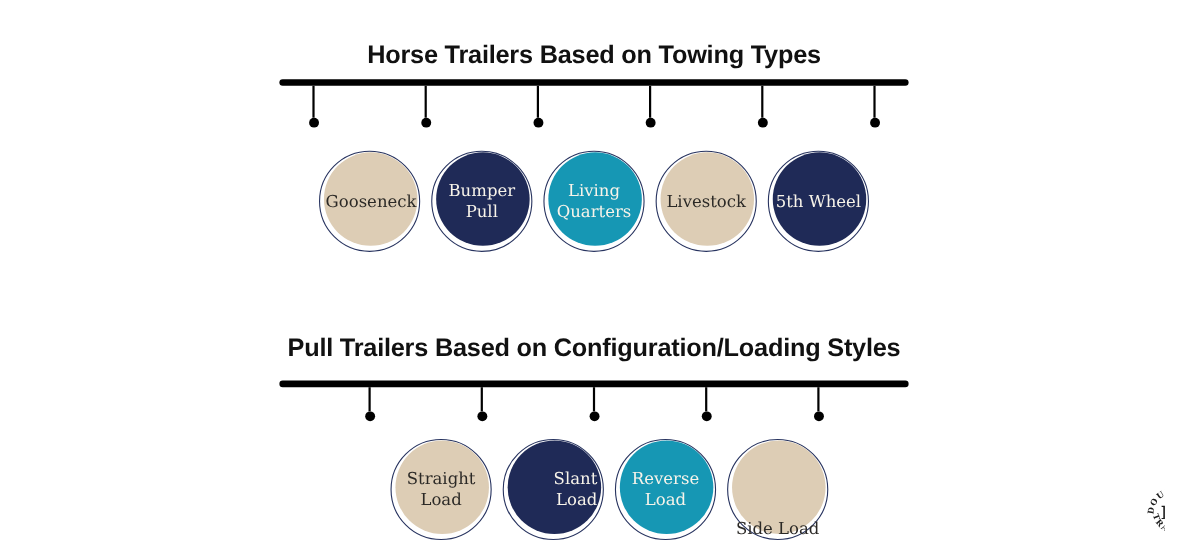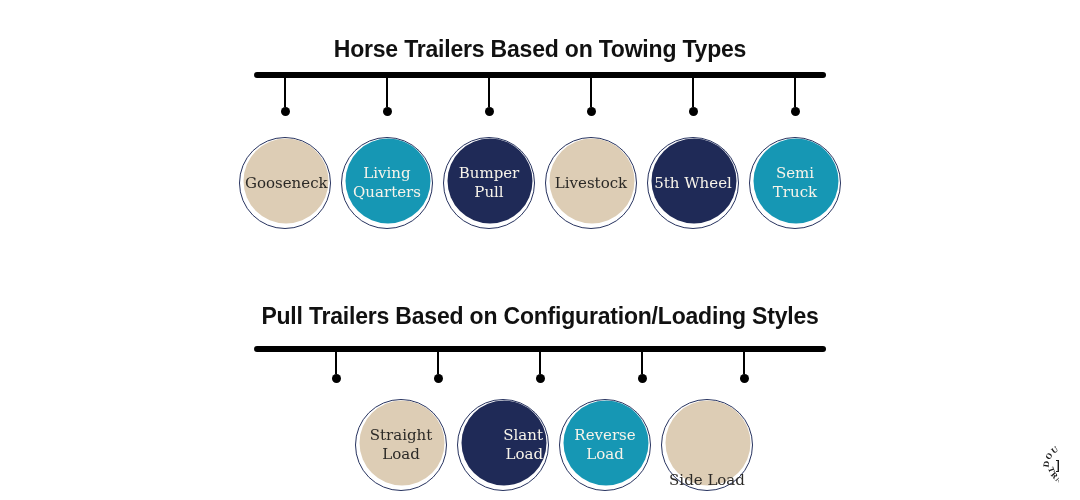--- a/index.html
+++ b/index.html
@@ -61,47 +61,41 @@
         </div>
       </div>
     <div class="row">
         <div class="circle" style="border-color: rgb(39, 51, 95);">
           <div class="fill" style="background: rgb(221, 205, 181);"></div>
           <div class="label" style="color: rgb(43, 41, 38);">
             <span>Gooseneck</span>
           </div>
         </div>
         <div class="circle" style="border-color: rgb(39, 51, 95);">
+          <div class="fill" style="background: rgb(31, 42, 87);"></div>
+          <div class="label" style="color: rgb(248, 244, 234);">
+            <span>Bumper Pull</span>
+          </div>
+        </div>
+        <div class="circle" style="border-color: rgb(39, 51, 95);">
           <div class="fill" style="background: rgb(22, 151, 180);"></div>
           <div class="label" style="color: rgb(248, 244, 234);">
             <span>Living Quarters</span>
-          </div>
-        </div>
-        <div class="circle" style="border-color: rgb(39, 51, 95);">
-          <div class="fill" style="background: rgb(31, 42, 87);"></div>
-          <div class="label" style="color: rgb(248, 244, 234);">
-            <span>Bumper Pull</span>
           </div>
         </div>
         <div class="circle" style="border-color: rgb(39, 51, 95);">
           <div class="fill" style="background: rgb(221, 205, 181);"></div>
           <div class="label" style="color: rgb(43, 41, 38);">
             <span>Livestock</span>
           </div>
         </div>
         <div class="circle" style="border-color: rgb(39, 51, 95);">
           <div class="fill" style="background: rgb(31, 42, 87);"></div>
           <div class="label" style="color: rgb(248, 244, 234);">
             <span>5th Wheel</span>
-          </div>
-        </div>
-        <div class="circle" style="border-color: rgb(39, 51, 95);">
-          <div class="fill" style="background: rgb(22, 151, 180);"></div>
-          <div class="label" style="color: rgb(248, 244, 234);">
-            <span>Semi Truck</span>
           </div>
         </div>
       </div>
   </div>
 
   <div class="sec" id="sec1">
     <h1 class="title" style="color: rgb(17, 17, 17);">Pull Trailers Based on Configuration/Loading Styles</h1>
     <div class="bar" style="background: rgb(0, 0, 0);"></div>
     <div class="stems">
         <div class="stem-col">

